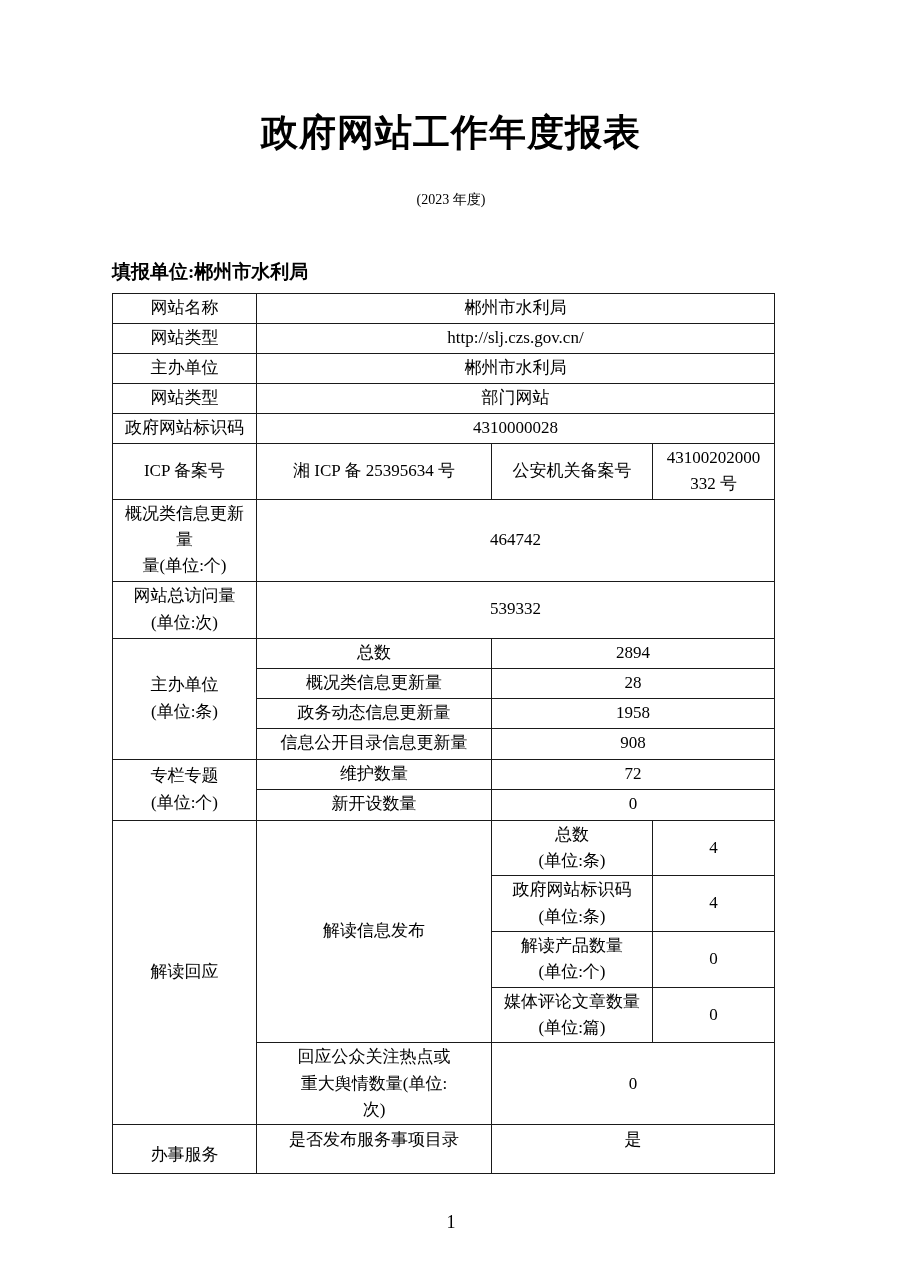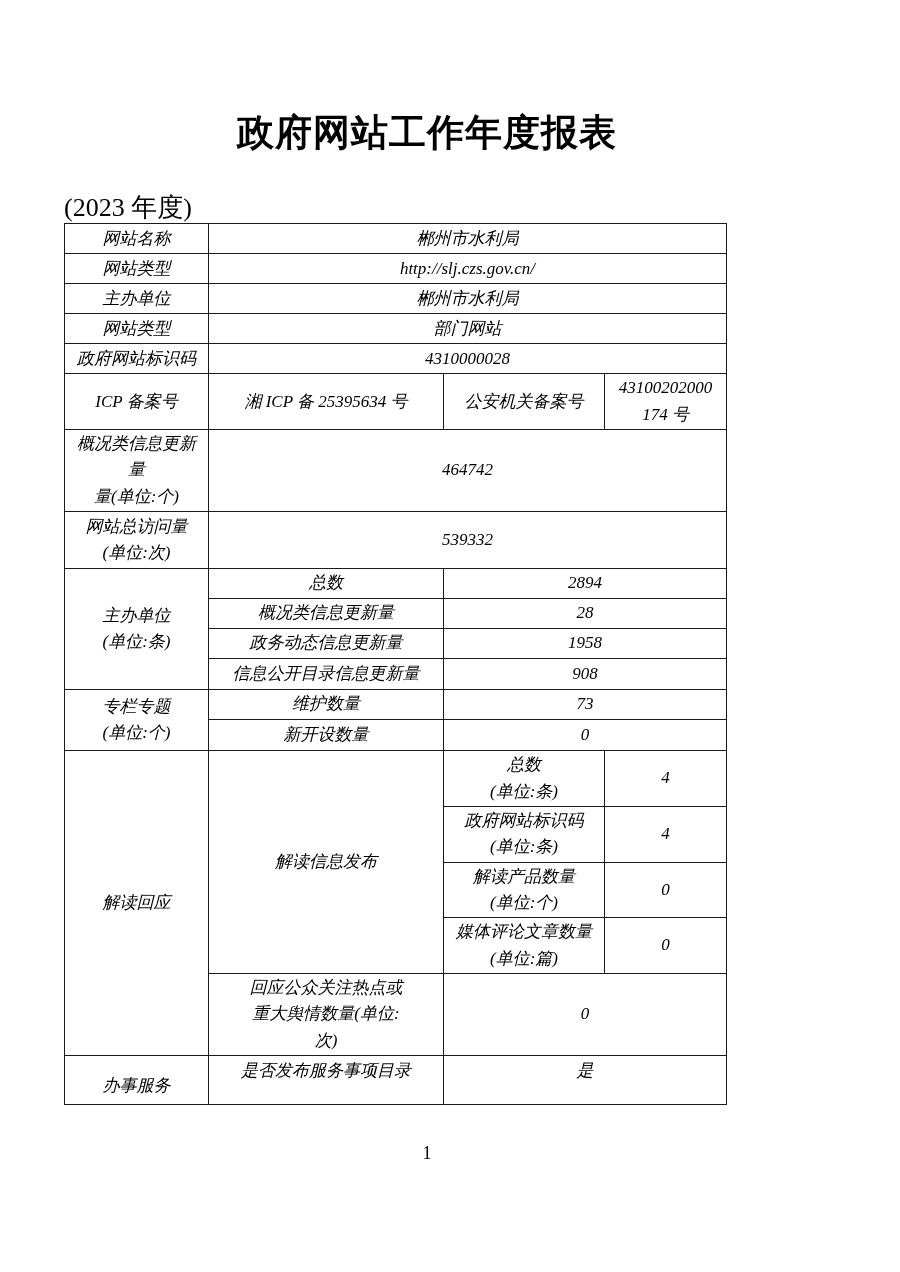--- a/index.html
+++ b/index.html
@@ -4,49 +4,49 @@
 <style>
   * { box-sizing: border-box; margin: 0; padding: 0; }
   html, body { background: #ffffff; }
   body {
     width: 900px; height: 1272px;
     font-family: "Liberation Serif", "DejaVu Serif", serif;
     color: #000;
     overflow: hidden;
   }
   .page { position: relative; width: 900px; height: 1272px; background: #fff; }
-  .content { padding-left: 64px; padding-right: 110px; }
+  .content { padding-left: 112px; padding-right: 110px; }
 
   .title {
     margin-top: 110px;
     text-align: center;
     font-family: "Liberation Sans", "DejaVu Sans", sans-serif;
     font-weight: 700;
     font-size: 37px;
     line-height: 1.25;
     letter-spacing: 1px;
   }
   .subtitle {
     margin-top: 36px;
-    font-size: 26px;
+    text-align: center;
+    font-size: 14px;
     line-height: 1.2;
   }
   .unit-line {
     margin-top: 52px;
     font-size: 19px;
     font-weight: 700;
     line-height: 1.2;
     margin-bottom: 9px;
   }
 
   table.report-table {
     border-collapse: collapse;
     table-layout: fixed;
     width: 662px;
-    font-style: italic;
   }
   .report-table td {
     border: 1px solid #1a1a1a;
     text-align: center;
     vertical-align: middle;
     font-size: 17px;
     line-height: 1.55;
     padding: 1px 4px;
     white-space: pre-line;
     overflow: hidden;
@@ -78,20 +78,21 @@
 </head>
 <body>
 
 <div class="page">
   <div class="content">
 
     <h1 class="title">政府网站工作年度报表</h1>
 
     <div class="subtitle">(2023 年度)</div>
 
+    <div class="unit-line"><span>填报单位:</span><span>郴州市水利局</span></div>
 
     <table class="report-table">
       <colgroup>
         <col class="c1">
           <col class="c2">
           <col class="c3">
           <col class="c4">
       </colgroup>
       <tbody>
         <tr class="h30">
@@ -112,21 +113,21 @@
         </tr>
         <tr class="h30">
           <td>政府网站标识码</td>
           <td colspan="3">4310000028</td>
         </tr>
         <tr class="h55">
           <td>ICP 备案号</td>
           <td>湘 ICP 备 25395634 号</td>
           <td>公安机关备案号</td>
           <td>43100202000
-174 号</td>
+332 号</td>
         </tr>
         <tr class="h58">
           <td>概况类信息更新量
 量(单位:个)</td>
           <td colspan="3">464742</td>
         </tr>
         <tr class="h57">
           <td>网站总访问量
 (单位:次)</td>
           <td colspan="3">539332</td>
@@ -148,21 +149,21 @@
         </tr>
         <tr class="h31">
           <td>信息公开目录信息更新量</td>
           <td colspan="2">908</td>
         </tr>
 
         <tr class="h30">
           <td rowspan="2">专栏专题
 (单位:个)</td>
           <td>维护数量</td>
-          <td colspan="2">73</td>
+          <td colspan="2">72</td>
         </tr>
         <tr class="h31">
           <td>新开设数量</td>
           <td colspan="2">0</td>
         </tr>
 
         <tr class="h53">
           <td rowspan="5">解读回应</td>
           <td rowspan="4">解读信息发布</td>
           <td>总数

